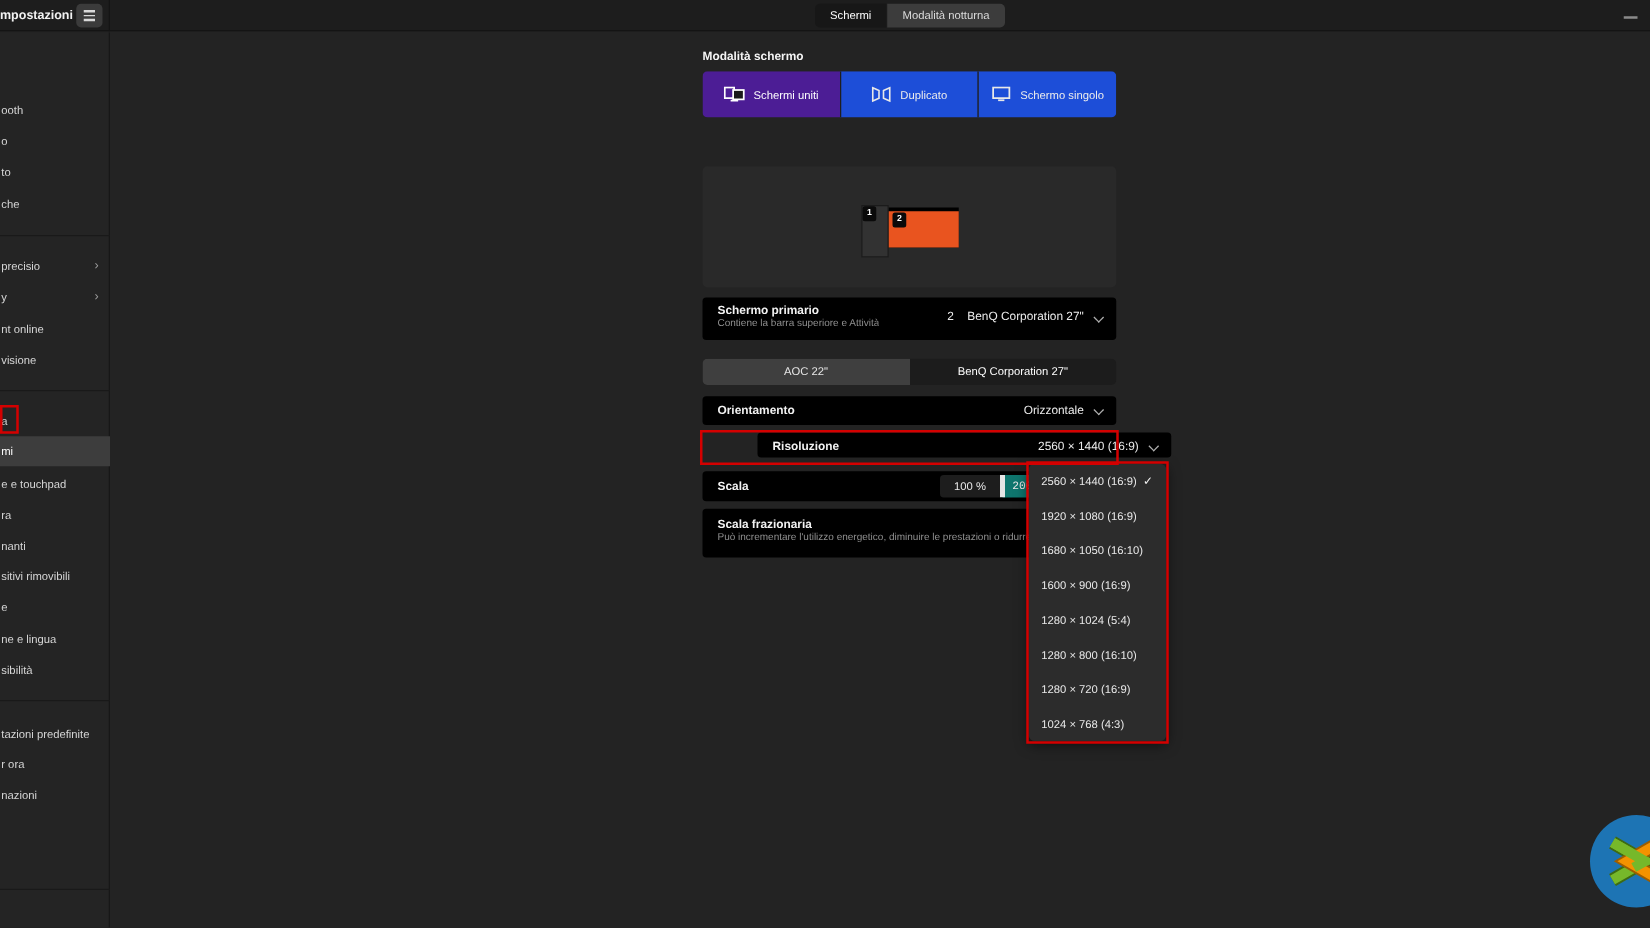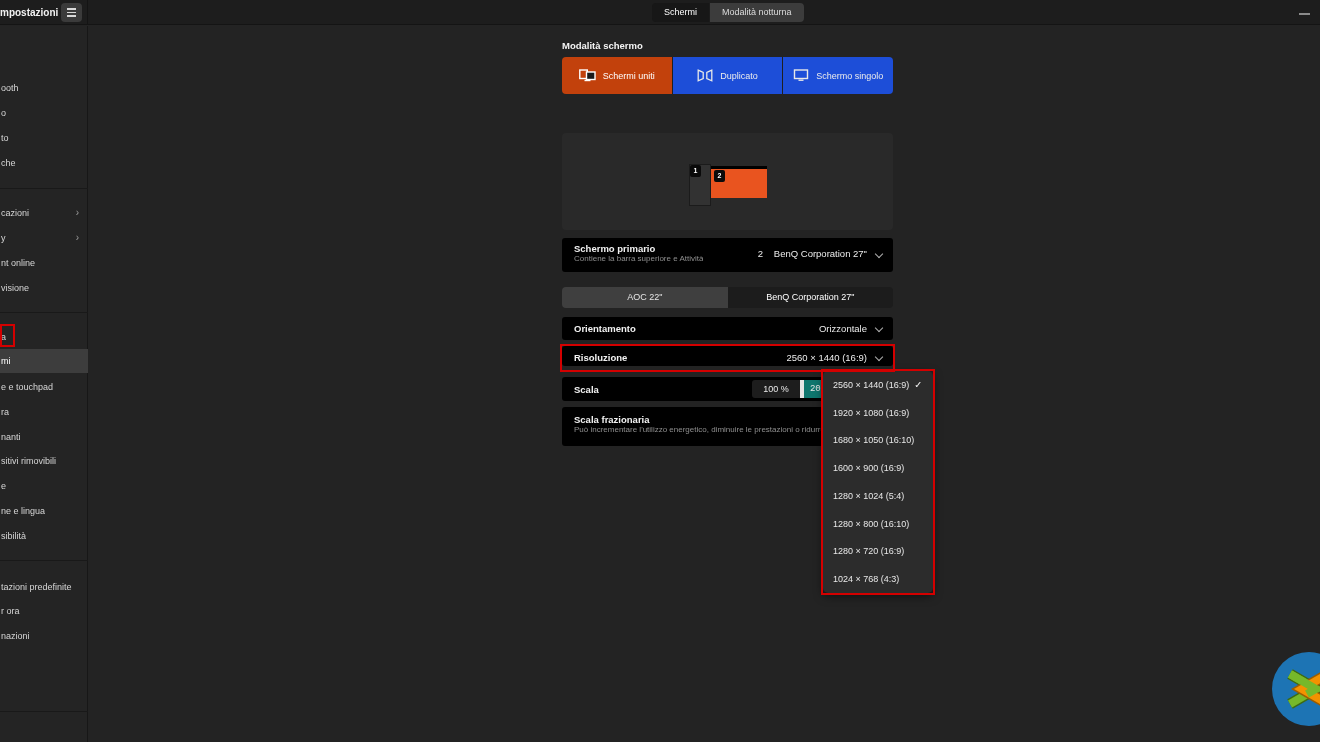--- a/index.html
+++ b/index.html
@@ -40,21 +40,21 @@
   .side-red-box { position:absolute; left:0px; top:324px; width:15px; height:23px;
                   border:2px solid #d40000; z-index:60; }
   .section-heading { position:absolute; left:562px; top:40px; font-size:9.5px;
                      font-weight:bold; color:#f5f5f5; }
 
   .mode-group { position:absolute; left:562px; top:57px; width:331px; height:37px;
                 display:flex; border-radius:4px; overflow:hidden; }
   .mode-btn { flex:1; display:flex; align-items:center; justify-content:center; gap:7px;
               background:#1d4ed8; color:#ececec; font-size:9px; cursor:pointer; }
   .mode-btn + .mode-btn { border-left:1px solid #1f1f1f; }
-  .mode-btn.active { background:#c2410c; color:#ffffff;justify-content:center; }
+  .mode-btn.active { background:#4c1d95; color:#ffffff;justify-content:center; }
   .mode-btn svg { flex:0 0 auto; }
 
   .desc-text { position:absolute; left:562px; top:107px; width:331px; font-size:8.5px;
                line-height:1.32; color:#cfcfcf; letter-spacing:-0.1px; }
 
   .arrange-panel { position:absolute; left:562px; top:133px; width:331px; height:97px;
                    background:#292929; border-radius:4px; }
   .monitor1 { position:absolute; left:689px; top:164px; width:22px; height:42px;
               background:#323232; border:1px solid #1b1b1b; cursor:pointer; }
   .monitor2 { position:absolute; left:711px; top:166px; width:56px; height:32px;
@@ -128,21 +128,21 @@
     <div class="min-btn"></div>
   </div>
 
   <div class="sidebar">
     <div class="side-item" style="top:51px">ooth</div>
     <div class="side-item" style="top:76px">o</div>
     <div class="side-item" style="top:101px">to</div>
     <div class="side-item" style="top:126px">che</div>
     <div class="side-div" style="top:162px"></div>
     <div class="side-item" style="top:176px">
-      <span>cazioni</span>
+      <span>precisio</span>
       <span class="side-chev">›</span>
     </div>
     <div class="side-item" style="top:201px">
       <span>y</span>
       <span class="side-chev">›</span>
     </div>
     <div class="side-item" style="top:226px">nt online</div>
     <div class="side-item" style="top:251px">visione</div>
     <div class="side-div" style="top:286px"></div>
     <div class="side-item" style="top:300px">a</div>
@@ -212,21 +212,21 @@
     <div class="monitor-tab">AOC 22"</div>
     <div class="monitor-tab active">BenQ Corporation 27"</div>
   </div>
 
   <div class="row" style="top:317px; height:23px;">
     <span class="row-label" style="top:6px;">Orientamento</span>
     <span class="row-value" style="top:6px;">Orizzontale</span>
     <span class="chev" style="top:8px;"></span>
   </div>
 
-  <div class="row" style="top:346px; height:20px;">
+  <div class="row" style="top:346px; height:20px;margin-left:44px;">
     <span class="row-label" style="top:6px;">Risoluzione</span>
     <span class="row-value" style="top:6px;">2560 × 1440 (16:9)</span>
     <span class="chev" style="top:8px;"></span>
   </div>
 
   <div class="row" style="top:377px; height:24px;">
     <span class="row-label" style="top:7px;">Scala</span>
   </div>
   <div class="scale-btns">
     <div class="scale-btn scale-100">100 %</div>

